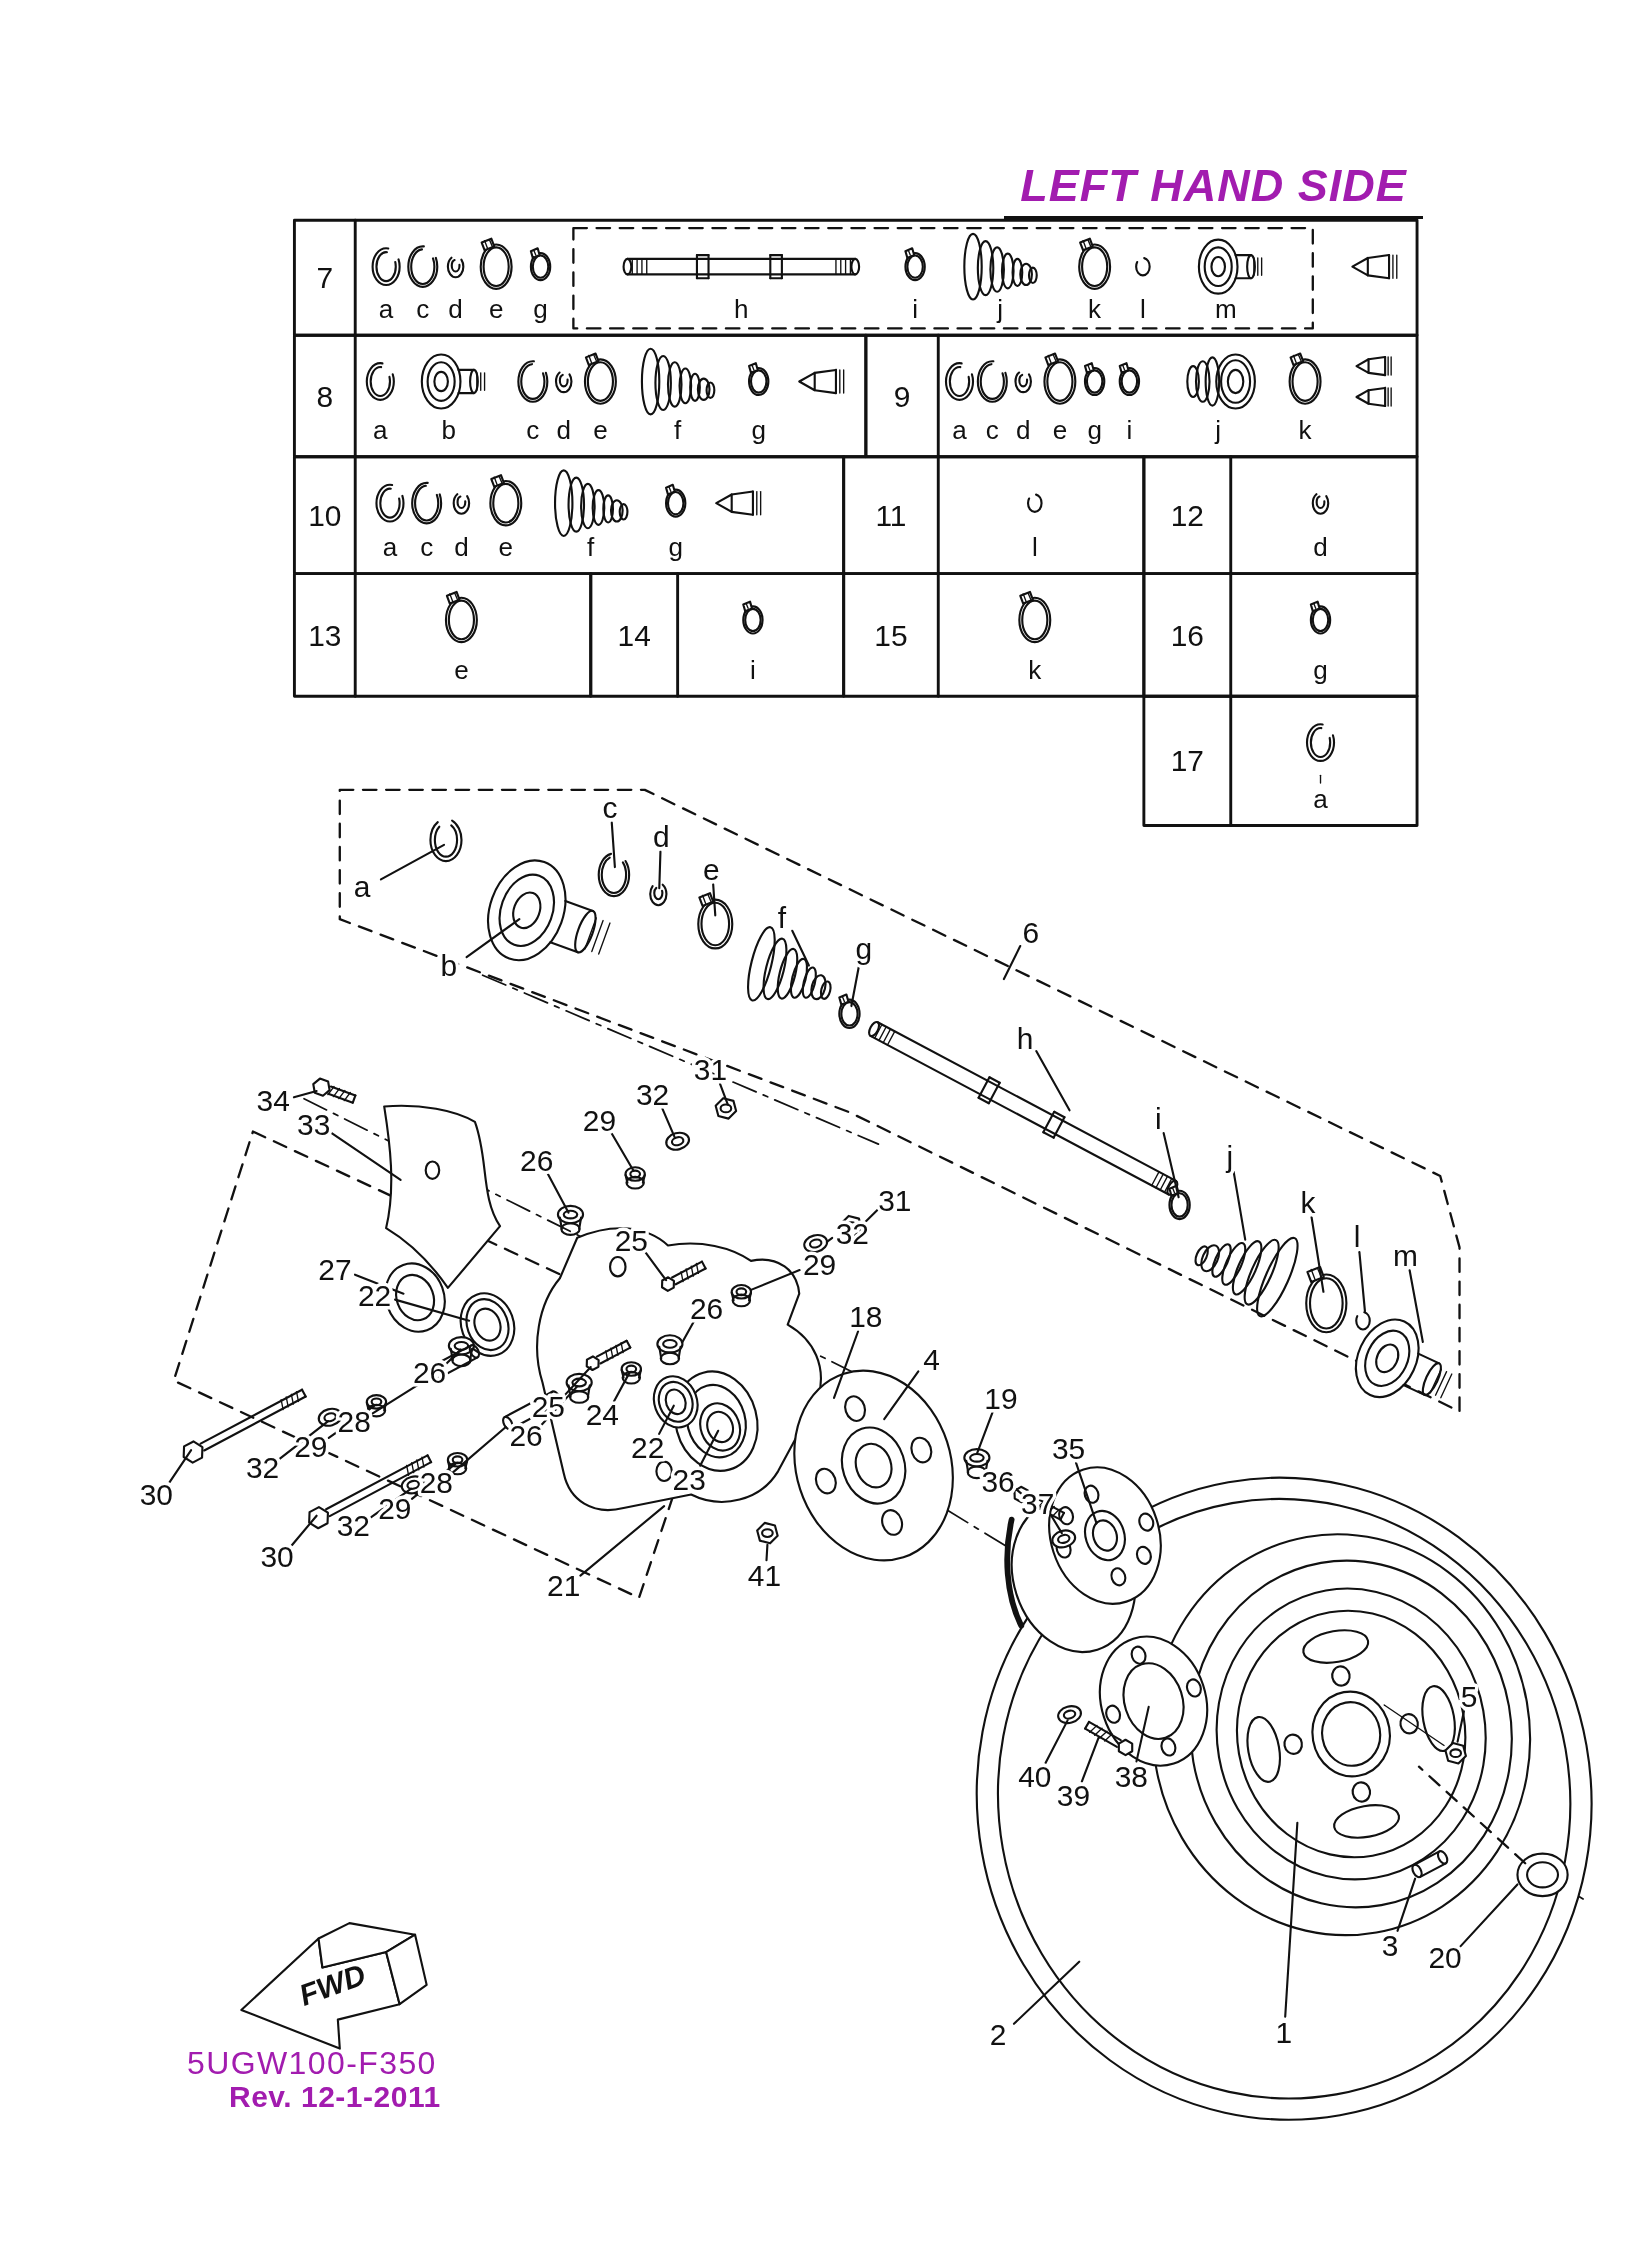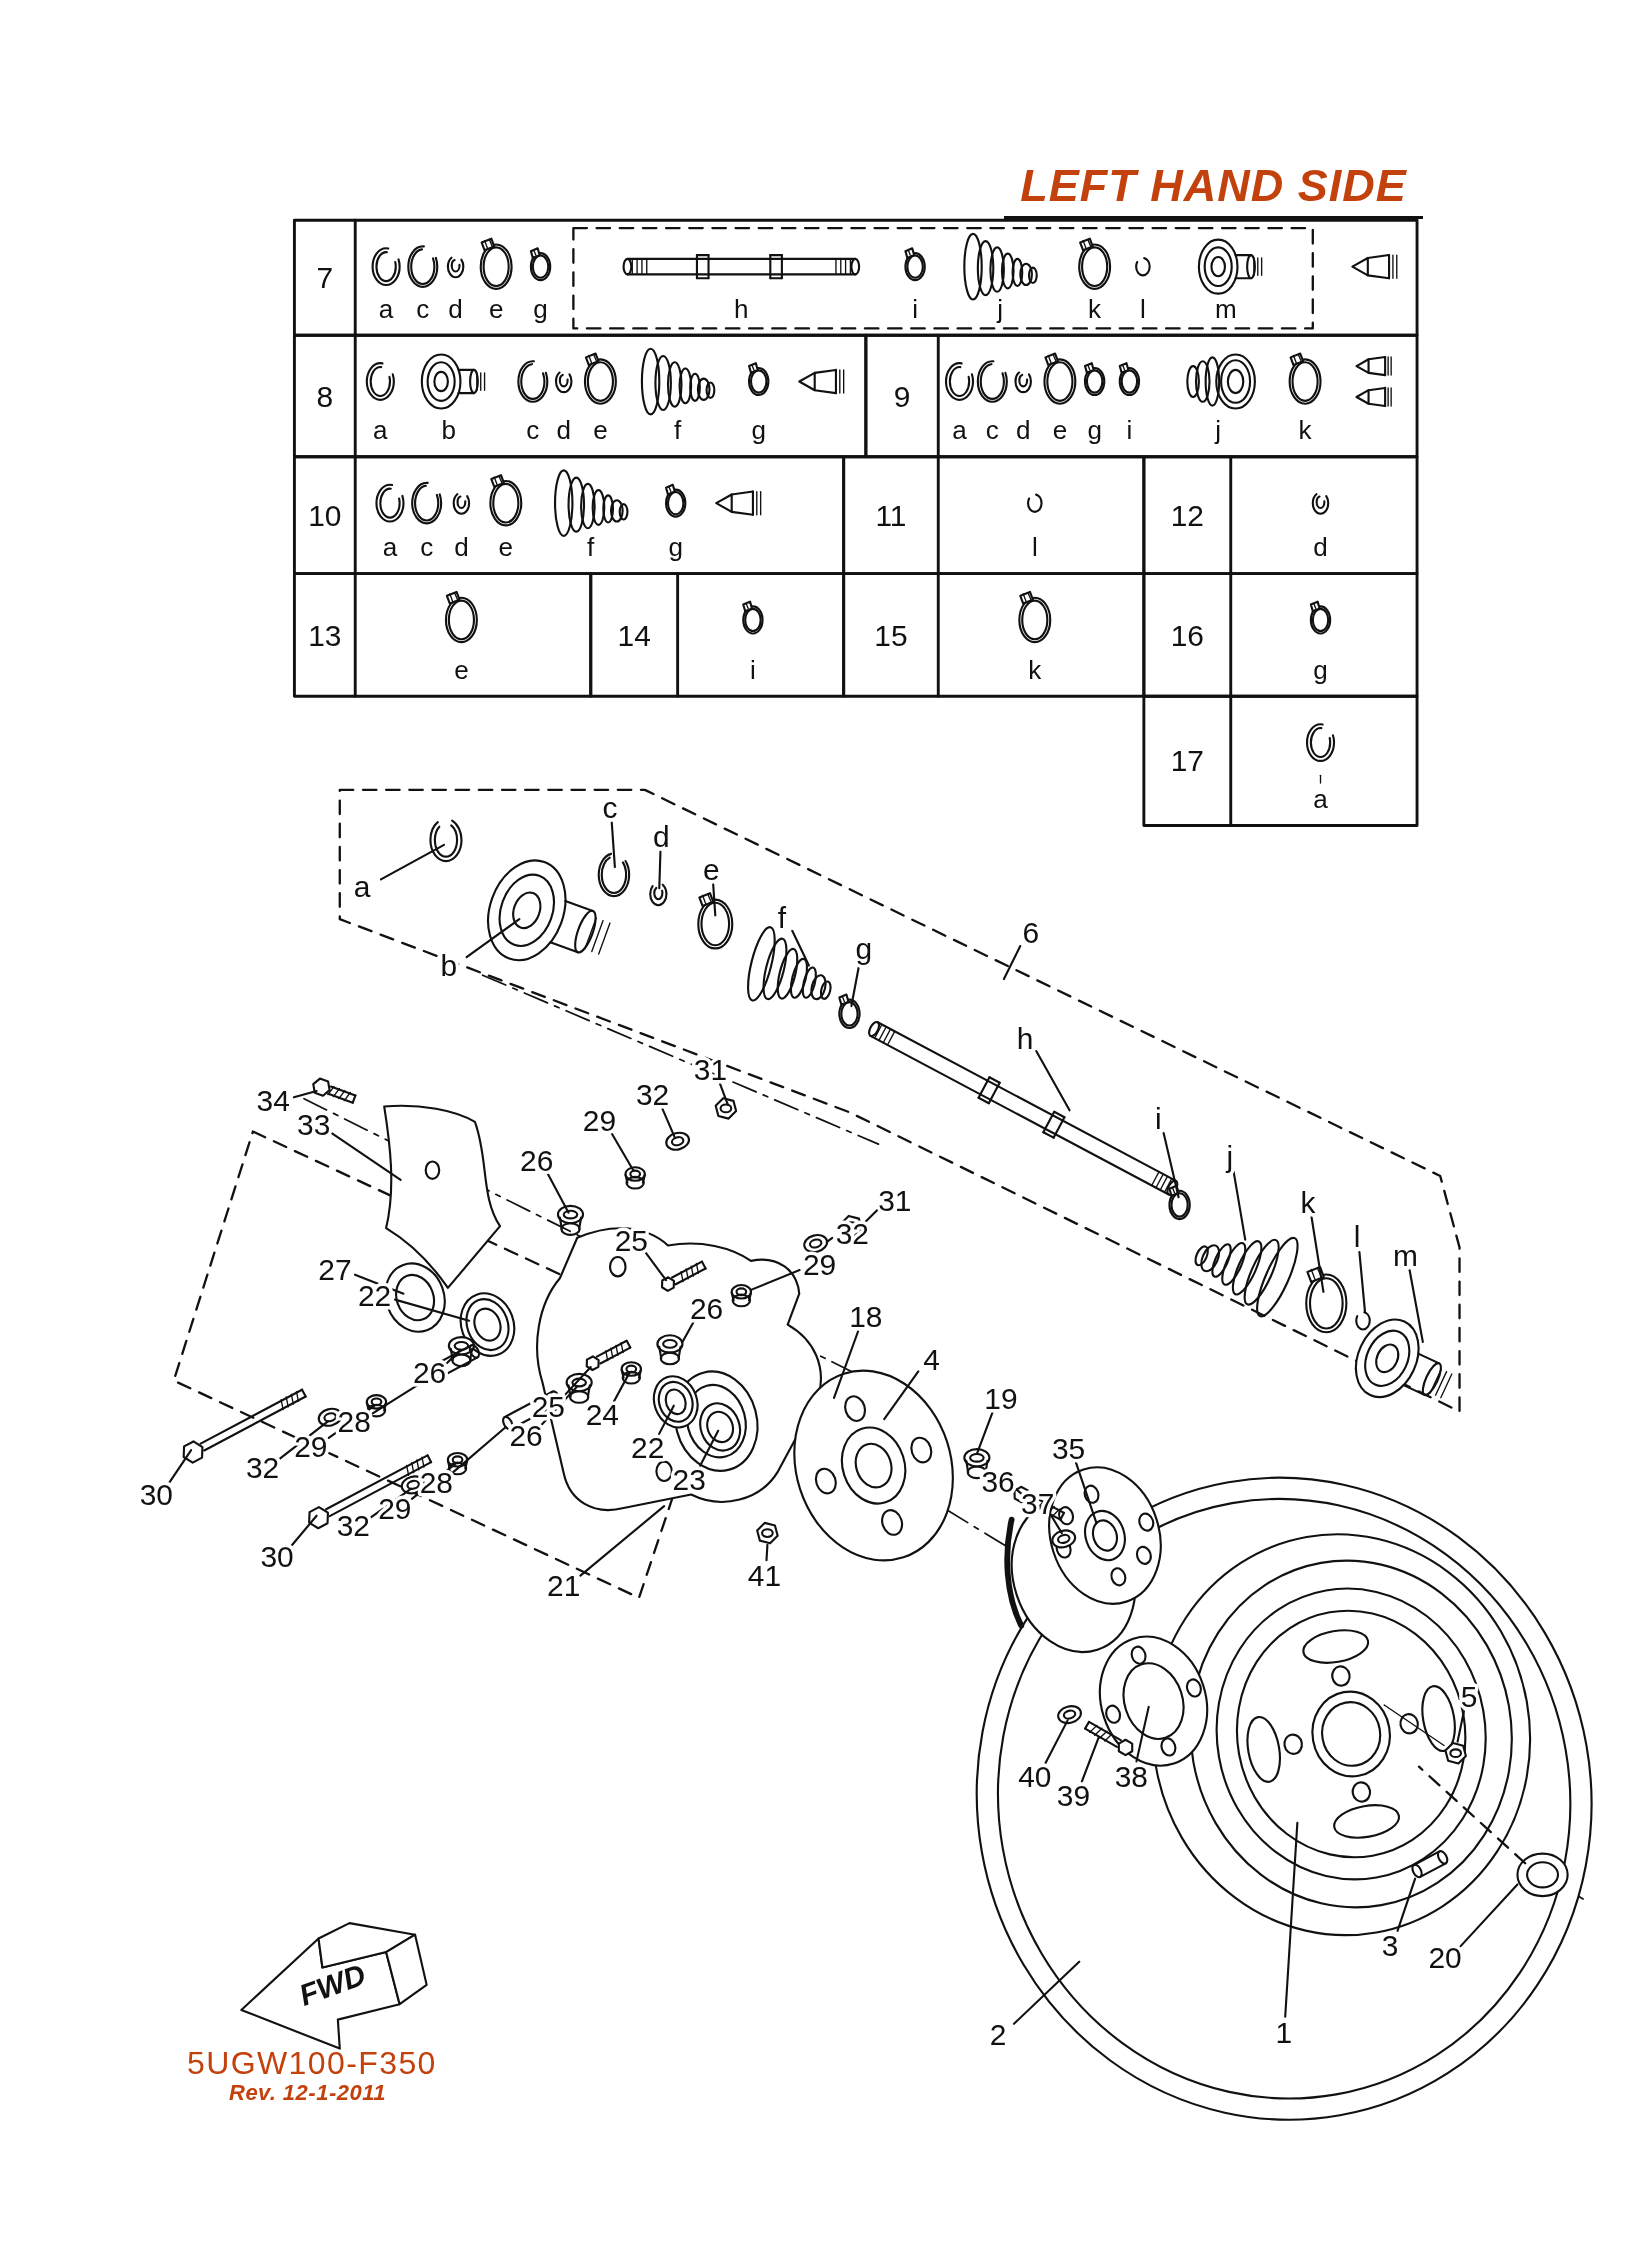--- a/index.html
+++ b/index.html
@@ -1,22 +1,22 @@
 <!DOCTYPE html>
 <html><head>
 <meta charset="utf-8">
 <style>
   html,body{margin:0;padding:0;background:#e8e8e8;}
   .page{position:relative;width:1641px;height:2266px;background:#ffffff;overflow:hidden;
-        font-family:"Liberation Sans",sans-serif;color:#c2410c;}
+        font-family:"Liberation Sans",sans-serif;color:#a21caf;}
   .title{position:absolute;left:1004px;top:160px;width:419px;text-align:center;
          font-style:italic;font-weight:bold;font-size:45px;letter-spacing:1px;
          border-bottom:3.9px solid #111;padding-bottom:3.9px;white-space:nowrap;}
   .code{position:absolute;left:187px;top:2045px;font-size:32px;letter-spacing:1.4px;}
-  .rev{position:absolute;left:229px;top:2080px;font-size:22px;font-weight:bold;letter-spacing:0.5px;font-style:italic;}
+  .rev{position:absolute;left:229px;top:2080px;font-size:30px;font-weight:bold;letter-spacing:0.5px;}
   #art{position:absolute;left:0;top:0;}
   #art *{stroke:#111;stroke-width:2.2;fill:none;stroke-linecap:round;stroke-linejoin:round;}
   #art .wf{fill:#fff;}
   #art .cell{stroke-width:3;fill:none;}
   #art .w1{stroke-width:1.4;}
   #art .w6{stroke-width:6;}
   #art .dash{stroke-dasharray:14 10;stroke-width:2.4;}
   #art .dashdot{stroke-dasharray:26 8 5 8;stroke-width:1.8;}
   #art text{stroke:none;fill:#111;font-family:"Liberation Sans",sans-serif;}
   #art .num{font-size:31px;text-anchor:middle;}

